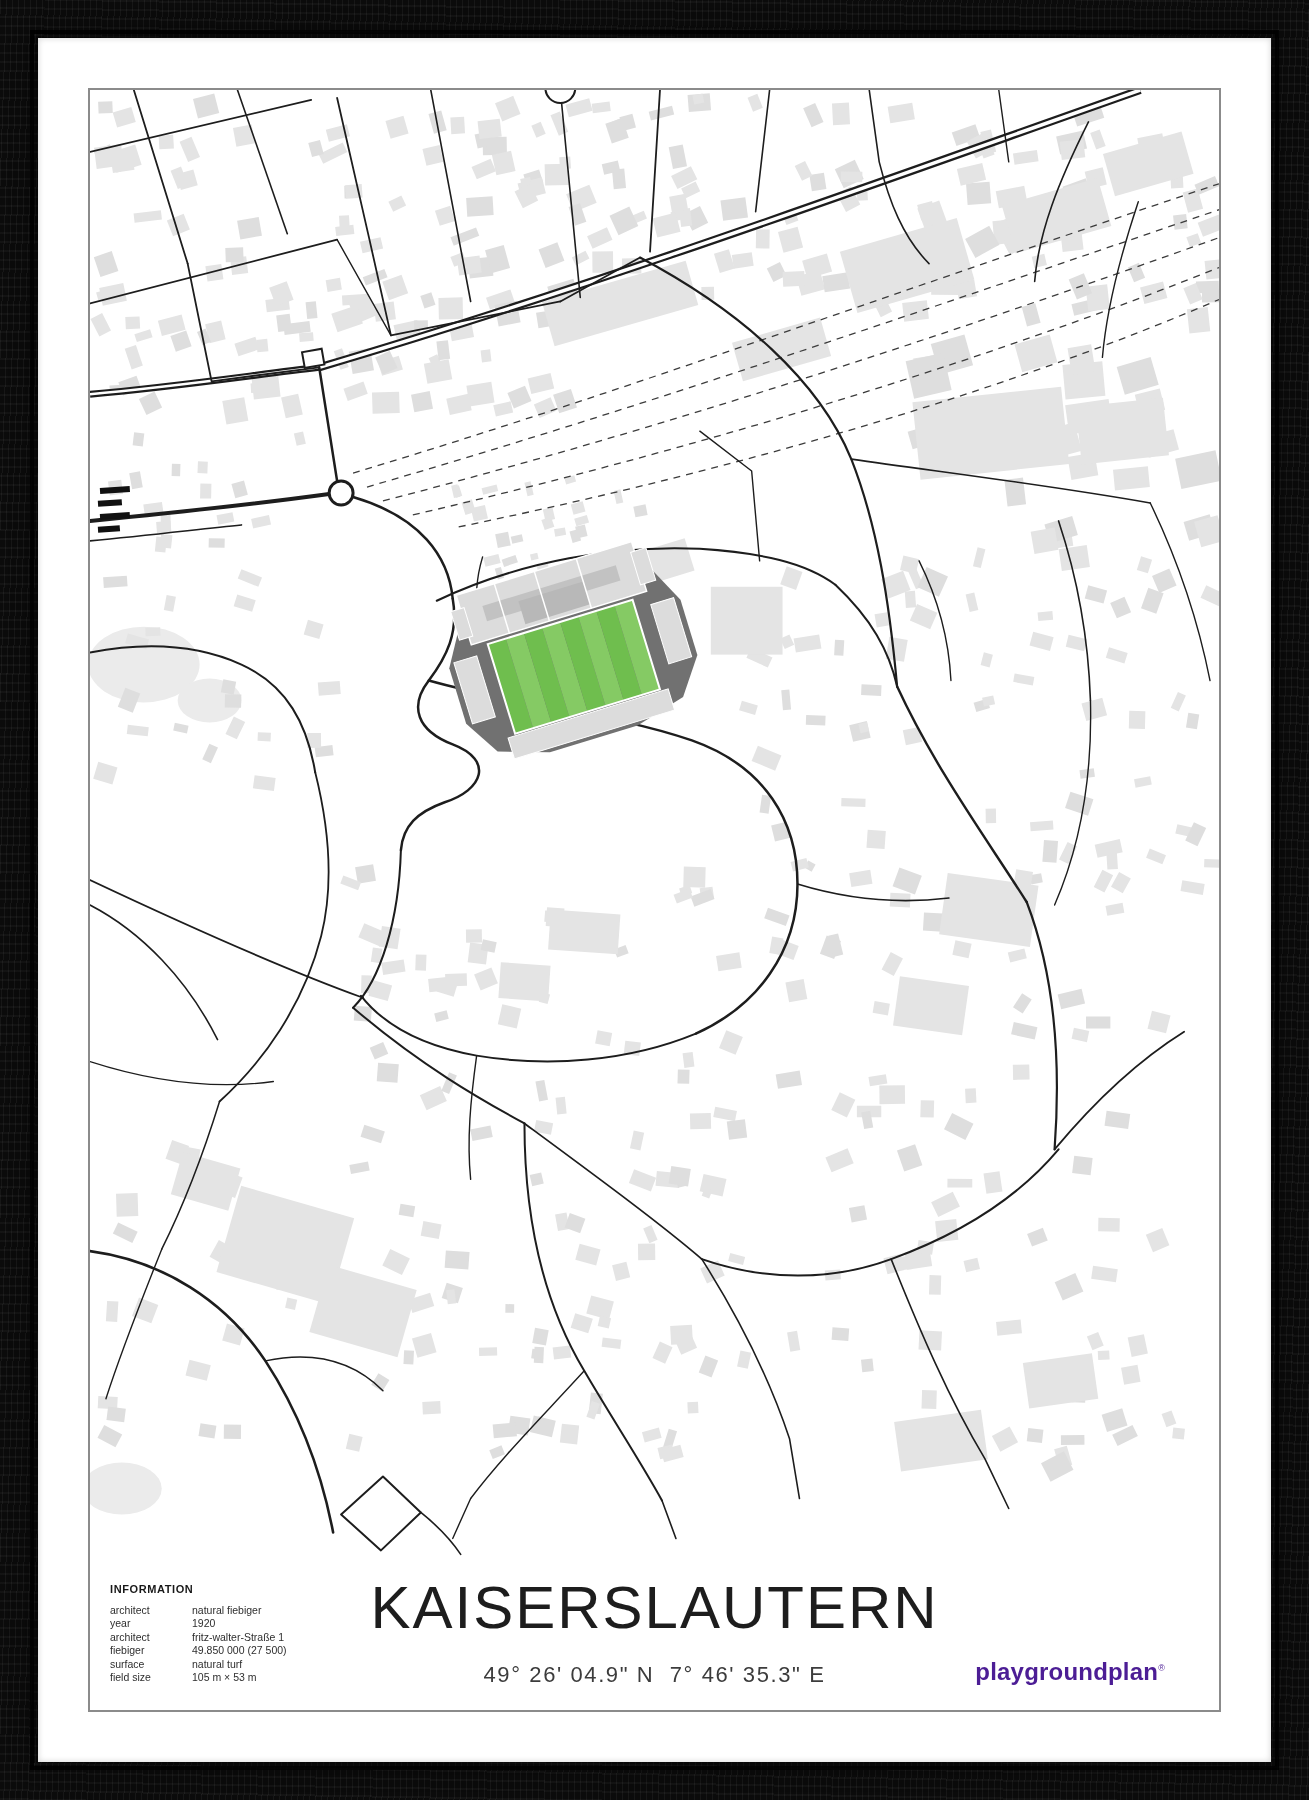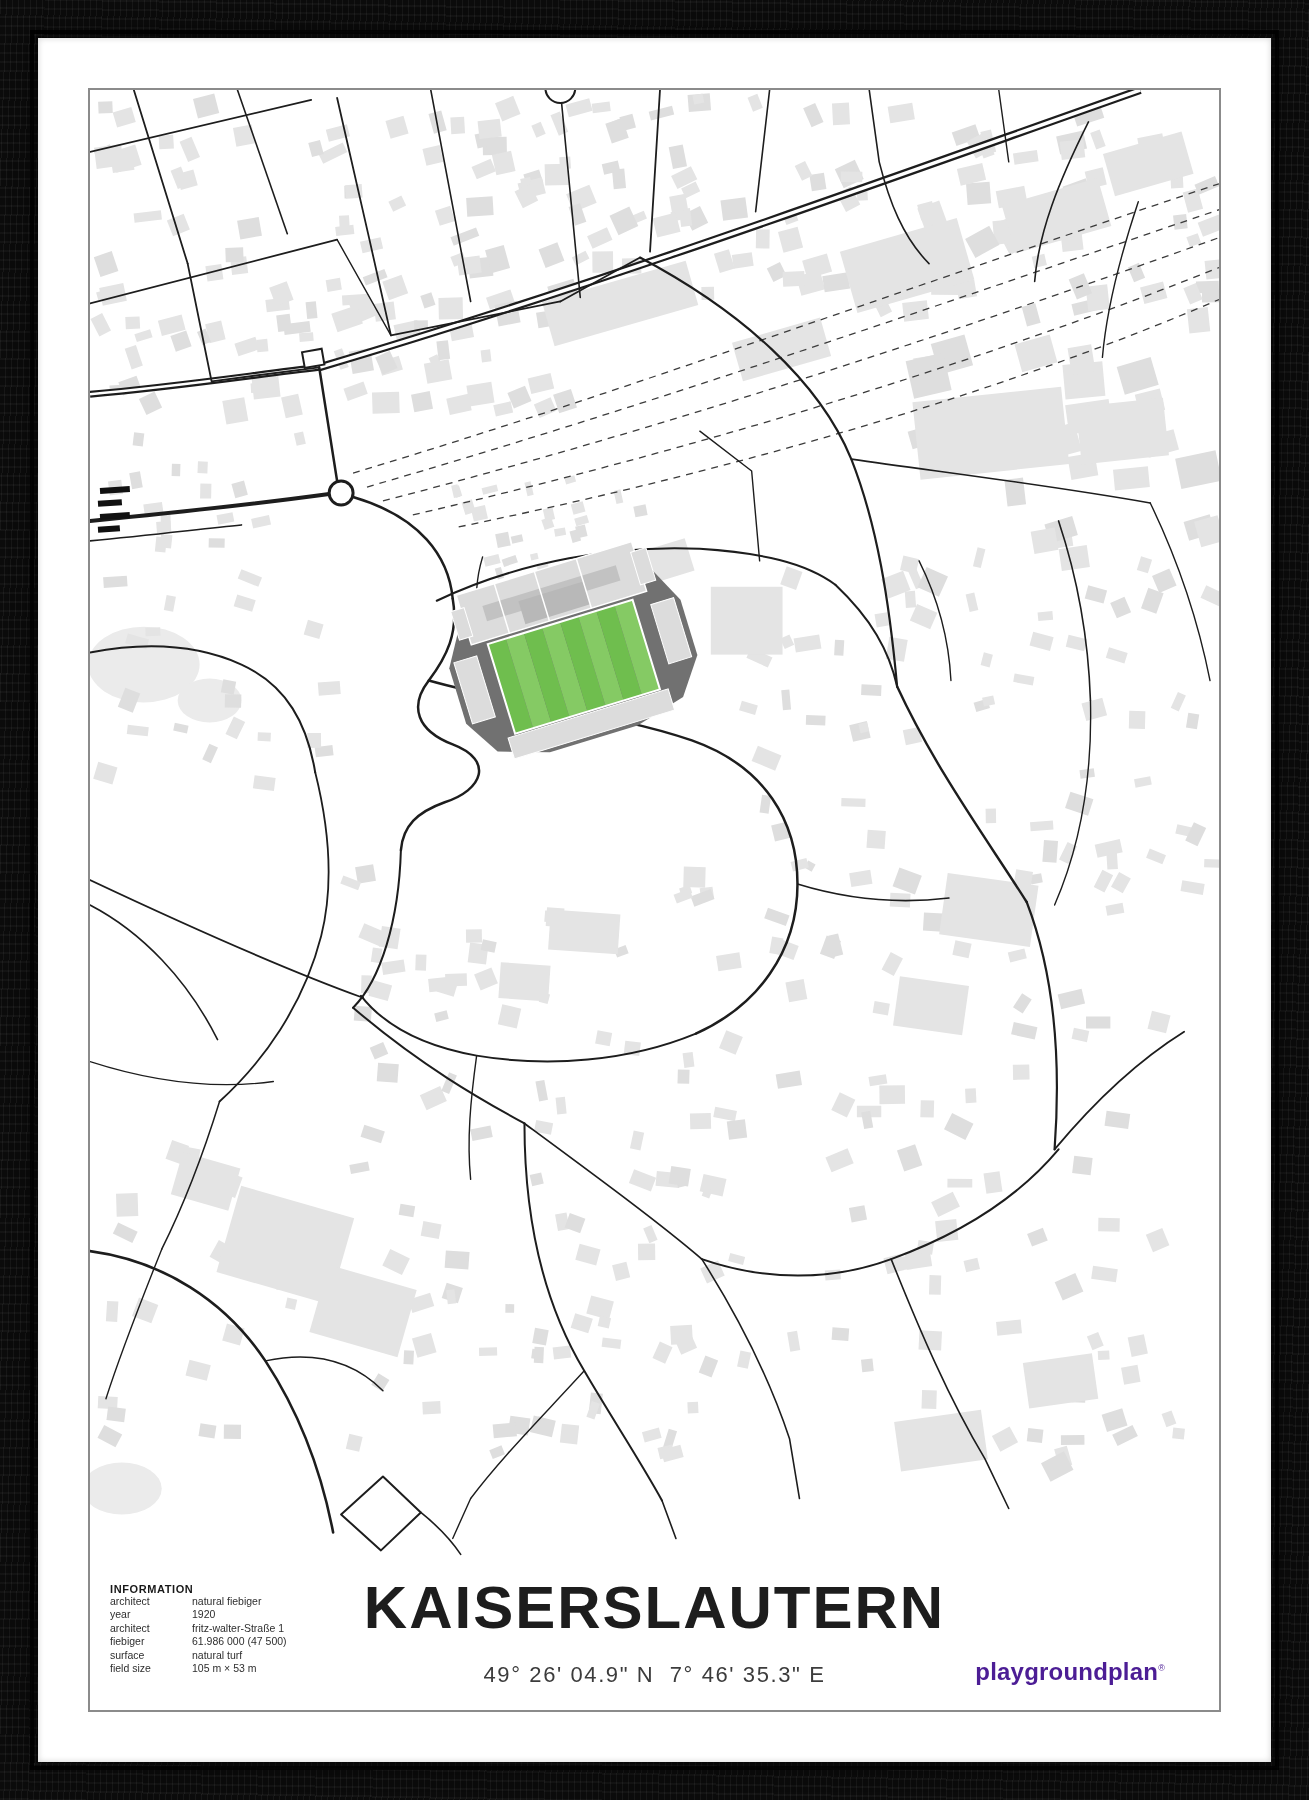--- a/index.html
+++ b/index.html
@@ -16,25 +16,25 @@
      background:
        repeating-linear-gradient(92deg, rgba(255,255,255,.05) 0 1px, rgba(0,0,0,0) 1px 6px),
        repeating-linear-gradient(1deg, rgba(255,255,255,.035) 0 2px, rgba(0,0,0,0) 2px 9px),
        var(--c-frame);}
   .frame-bevel{position:absolute;inset:30px;border:4px solid rgba(0,0,0,.8);pointer-events:none}
   .mat{position:absolute;inset:38px;background:var(--c-mat);
        box-shadow:0 0 20px rgba(0,0,0,.85), inset 0 0 6px rgba(0,0,0,.18);}
   .print{position:absolute;inset:50px;border:2px solid var(--c-map-border);}
   .map{position:absolute;inset:0;width:100%;height:100%;display:block}
   .info{position:absolute;left:20px;top:1493px;width:310px;color:#2e2e2e}
-  .info-h{font-size:11px;font-weight:bold;letter-spacing:.6px;color:#191919;margin-bottom:0}
+  .info-h{font-size:11px;font-weight:bold;letter-spacing:.6px;color:#191919;margin-bottom:9px}
   .irow{display:flex;font-size:10.5px;line-height:13.4px}
   .ilabel{width:82px;flex:none}
   .title{position:absolute;left:0;right:0;top:1486px;margin:0;text-align:center;
-         font-size:60px;font-weight:700;letter-spacing:2px;color:var(--c-text-dark);line-height:1.05}
+         font-size:60px;font-weight:400;letter-spacing:2px;color:var(--c-text-dark);line-height:1.05}
   .coords{position:absolute;left:0;right:0;top:1572px;text-align:center;
           font-size:22px;letter-spacing:1.6px;color:var(--c-text-mid);white-space:pre}
   .brand{position:absolute;right:54px;top:1568px;font-size:24px;font-weight:700;
          letter-spacing:.2px;color:#4c1d95}
   .brand sup{font-size:9px;font-weight:400;vertical-align:super}
 </style>
 </head>
 <body>
 
 <div class="frame"></div>
@@ -758,21 +758,21 @@
       <div class="irow">
         <span class="ilabel">year</span>
         <span class="ivalue">1920</span>
         </div>
       <div class="irow">
         <span class="ilabel">architect</span>
         <span class="ivalue">fritz-walter-Straße 1</span>
         </div>
       <div class="irow">
         <span class="ilabel">fiebiger</span>
-        <span class="ivalue">61.986 000 (47 500)</span>
+        <span class="ivalue">49.850 000 (27 500)</span>
         </div>
       <div class="irow">
         <span class="ilabel">surface</span>
         <span class="ivalue">natural turf</span>
         </div>
       <div class="irow">
         <span class="ilabel">field size</span>
         <span class="ivalue">105 m × 53 m</span>
         </div>
     </div>

